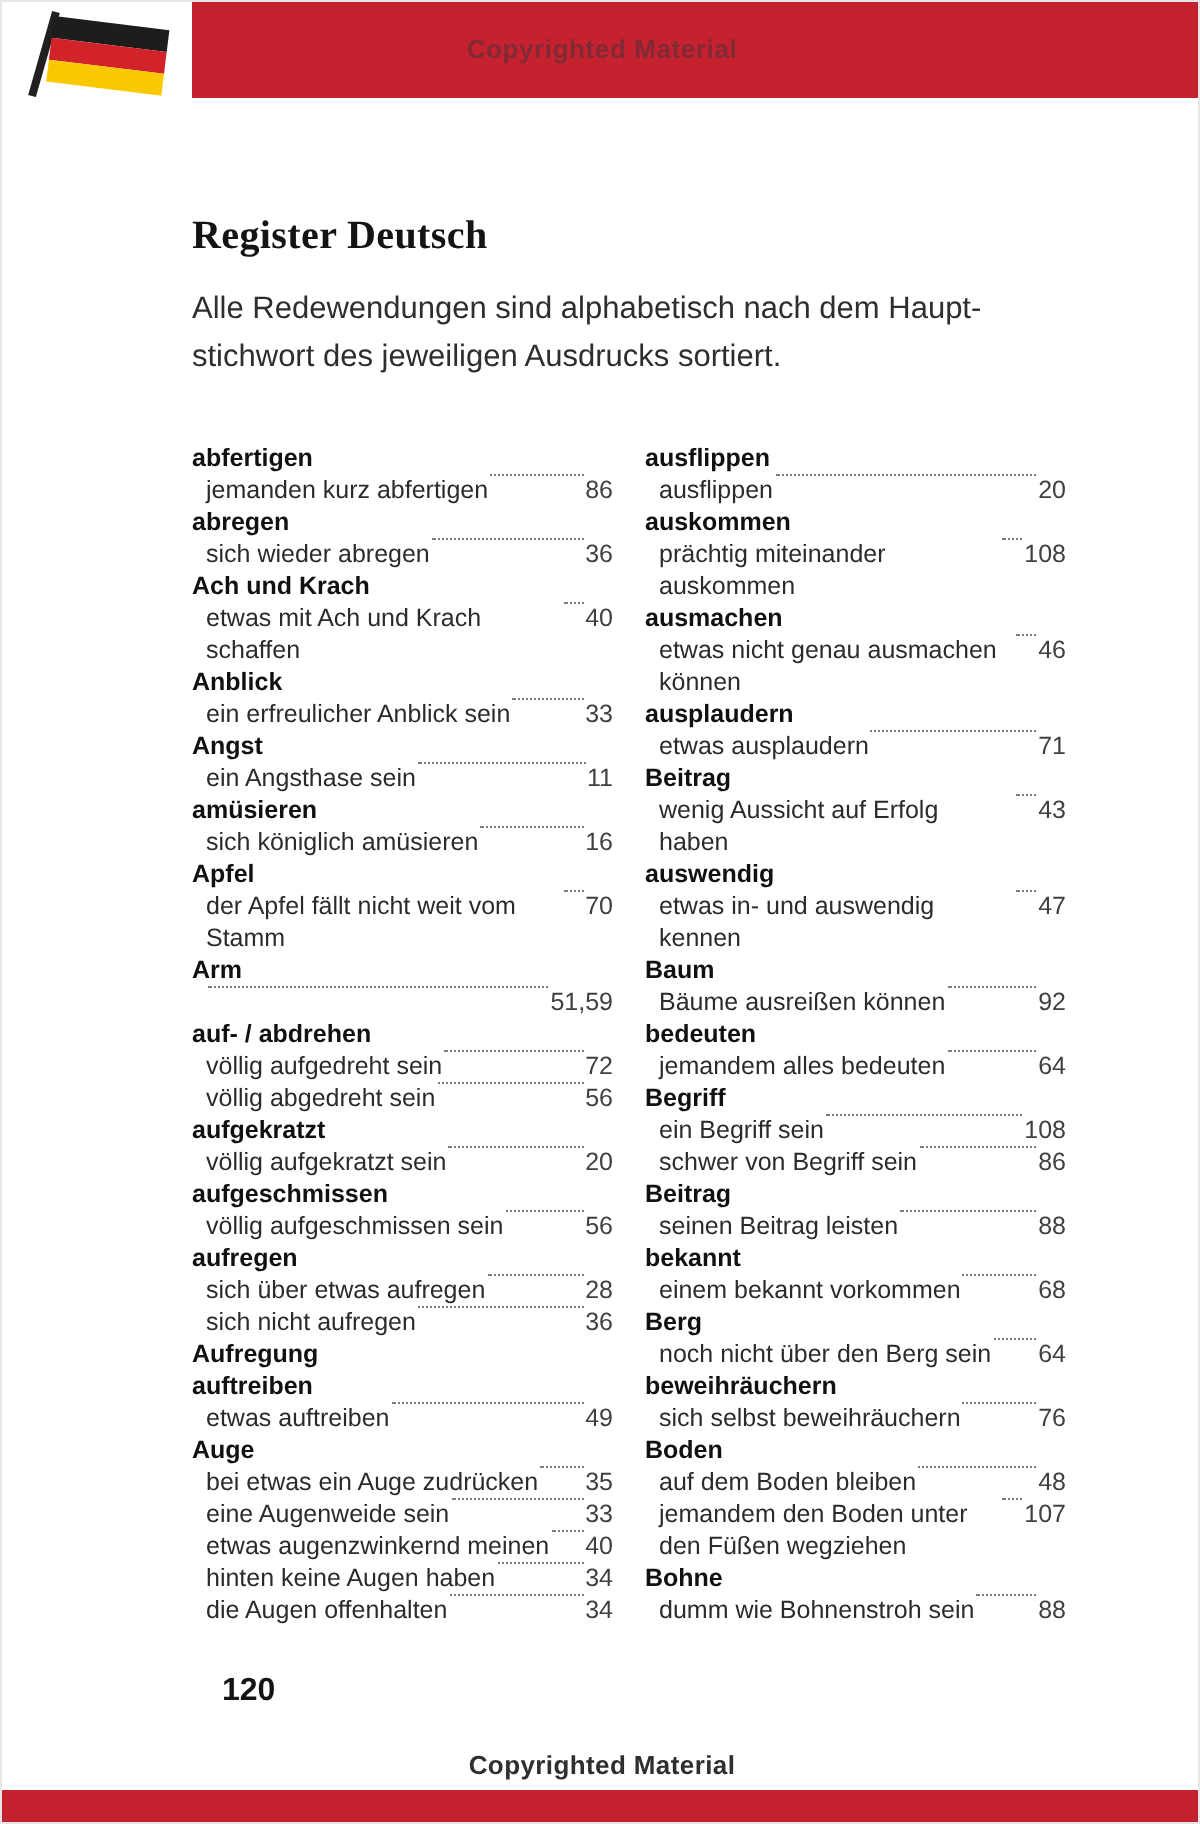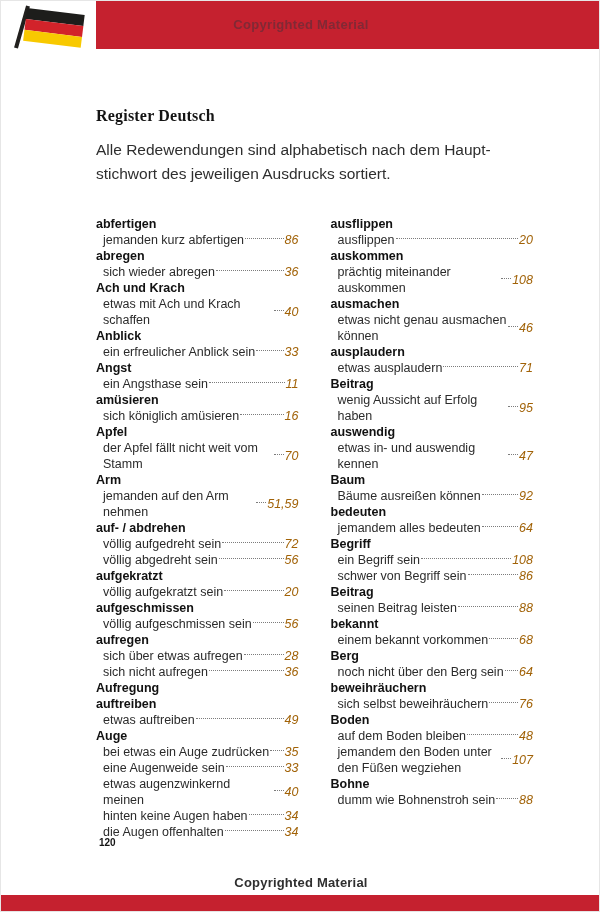--- a/index.html
+++ b/index.html
@@ -16,34 +16,34 @@
   .topbar-text {
     position:absolute; top:16px; left:0; width:600px; text-align:center;
     font-size:13px; letter-spacing:.3px; color:rgba(55,50,60,.48); font-weight:700;
   }
   .flagbox { position:absolute; top:0; left:0; width:95px; height:48px; background:#fff; }
   .flagbox svg { position:absolute; top:2px; left:6px; }
   
   .content { position:absolute; left:95px; top:0; width:437px; }
   h1.title {
     margin:106px 0 0; font-family:"Liberation Serif", serif; font-weight:700;
-    font-size:16px; color:#141414; letter-spacing:.2px;
+    font-size:20px; color:#141414; letter-spacing:.2px;
   }
   .subtitle {
     margin:13px 0 0; font-size:15.5px; line-height:24px; color:#2e2e2e;
     white-space:pre-line;
   }
-  .columns { display:flex; gap:32px; margin-top:30px; }
+  .columns { display:flex; gap:16px; margin-top:30px; }
   .col { flex:1 1 0; min-width:0; }
   .hw { font-weight:700; font-size:12.5px; line-height:16px; color:#111; }
-  .row { display:flex; align-items:center; padding-left:7px; font-size:12.5px; line-height:16px; color:#2b2b2b; }
+  .row { display:flex; align-items:flex-start; padding-left:7px; font-size:12.5px; line-height:16px; color:#2b2b2b; }
   .row .txt { flex:0 1 auto; }
   .row .leader { flex:1 1 auto; min-width:10px; border-bottom:1px dotted #7c7c7c; margin:0 1px 3px 1px; }
-  .row .pg { flex:0 0 auto; color:#a16207;font-style:italic; }
-  .pagenum { position:absolute; left:98px; top:836px; font-weight:700; font-size:10px; color:#141414; }
+  .row .pg { flex:0 0 auto; color:#404040; }
+  .pagenum { position:absolute; left:110px; top:836px; font-weight:700; font-size:16px; color:#141414; }
   
   .bottom-copy {
     position:absolute; top:874px; left:0; width:600px; text-align:center;
     font-size:13px; font-weight:700; color:#2f2f2f; letter-spacing:.2px;
   }
   .bottombar { position:absolute; bottom:0; left:0; width:600px; height:16px; background:var(--accent,#c5212f); }
 </style>
 </head>
 <body>
 
@@ -121,21 +121,20 @@
             <div class="hw">Apfel</div>
             <div class="row">
               <span class="txt">der Apfel fällt nicht weit vom Stamm</span>
               <span class="leader"></span>
               <span class="pg">70</span>
             </div>
           </div>
           <div class="block">
             <div class="hw">Arm</div>
             <div class="row">
-              <span class="txt">jemanden auf den Arm nehmen</span>
               <span class="leader"></span>
               <span class="pg">51,59</span>
             </div>
           </div>
           <div class="block">
             <div class="hw">auf- / abdrehen</div>
             <div class="row">
               <span class="txt">völlig aufgedreht sein</span>
               <span class="leader"></span>
               <span class="pg">72</span>
@@ -246,21 +245,21 @@
               <span class="txt">etwas ausplaudern</span>
               <span class="leader"></span>
               <span class="pg">71</span>
             </div>
           </div>
           <div class="block">
             <div class="hw">Beitrag</div>
             <div class="row">
               <span class="txt">wenig Aussicht auf Erfolg haben</span>
               <span class="leader"></span>
-              <span class="pg">95</span>
+              <span class="pg">43</span>
             </div>
           </div>
           <div class="block">
             <div class="hw">auswendig</div>
             <div class="row">
               <span class="txt">etwas in- und auswendig kennen</span>
               <span class="leader"></span>
               <span class="pg">47</span>
             </div>
           </div>

